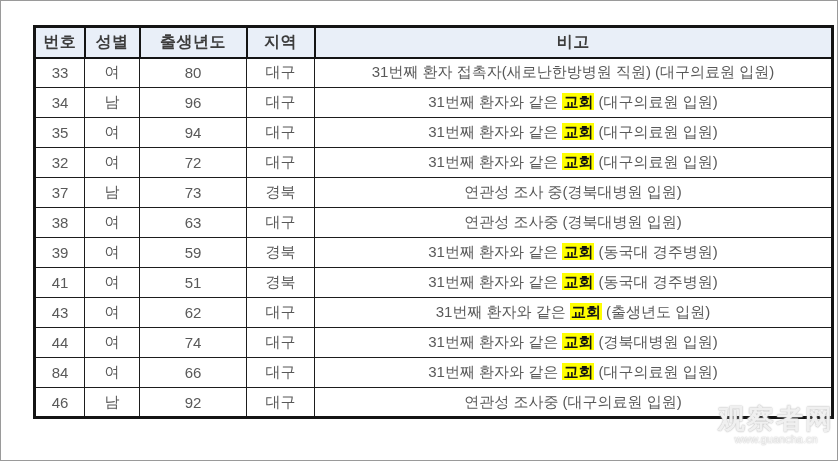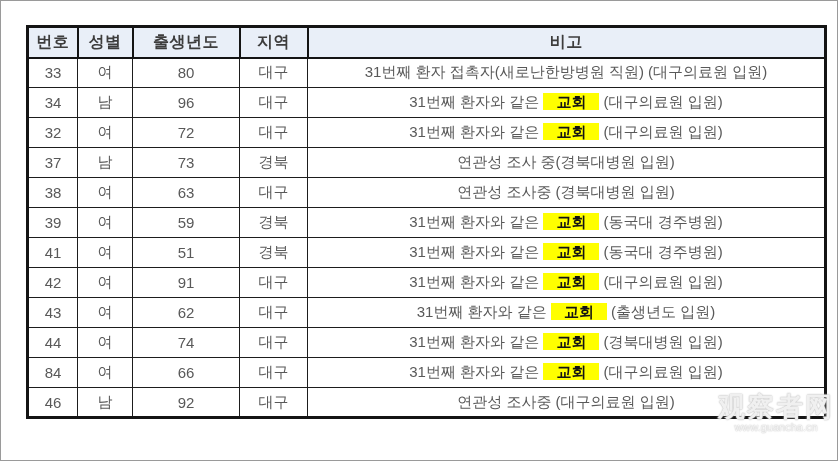--- a/index.html
+++ b/index.html
@@ -8,21 +8,21 @@
     width: 838px; height: 461px;
     font-family: "Liberation Sans", "DejaVu Sans", sans-serif;
     position: relative; overflow: hidden;
   }
   .page {
     position: absolute; inset: 0;
     background: #ffffff;
     border: 1px solid #9a9a9a;
   }
   table.data-table {
-    position: absolute; left: 25px; top: 24px;
+    position: absolute; left: 32px; top: 24px;
     width: 798px;
     border-collapse: collapse;
     table-layout: fixed;
     border: 3px solid #141414;
   }
   .data-table th {
     background: var(--header-bg, #e9eff8);
     border: 2px solid #141414;
     height: 31px;
     font-size: 16px;
@@ -38,24 +38,24 @@
     color: var(--cell-text, #595959);
     text-align: center;
     white-space: nowrap;
     overflow: hidden;
     padding: 0 2px;
   }
   .hl {
     background: var(--highlight, #ffff00);
     font-weight: bold;
     color: #141414;
-    padding: 0 13px;
+    padding: 0 1px;
   }
   .watermark {
-    position: absolute; right: 3px; bottom: 26px;
+    position: absolute; right: 3px; bottom: 14px;
     text-align: center;
     pointer-events: none;
     line-height: 1.05;
   }
   .wm-title {
     font-size: 27px;
     font-weight: bold;
     letter-spacing: 2px;
     color: rgba(252, 252, 252, 0.82);
     text-shadow: 0 0 1px #b5b5b5, 0 0 2px #c8c8c8;
@@ -100,20 +100,27 @@
     </tr>
 
     <tr>
       <td>34</td>
       <td>남</td>
       <td>96</td>
       <td>대구</td>
       <td><span>31번째 환자와 같은 </span><span class="hl">교회</span><span> (대구의료원 입원)</span></td>
     </tr>
 
+    <tr>
+      <td>35</td>
+      <td>여</td>
+      <td>94</td>
+      <td>대구</td>
+      <td><span>31번째 환자와 같은 </span><span class="hl">교회</span><span> (대구의료원 입원)</span></td>
+    </tr>
 
     <tr>
       <td>32</td>
       <td>여</td>
       <td>72</td>
       <td>대구</td>
       <td><span>31번째 환자와 같은 </span><span class="hl">교회</span><span> (대구의료원 입원)</span></td>
     </tr>
 
     <tr>
@@ -141,27 +148,20 @@
     </tr>
 
     <tr>
       <td>41</td>
       <td>여</td>
       <td>51</td>
       <td>경북</td>
       <td><span>31번째 환자와 같은 </span><span class="hl">교회</span><span> (동국대 경주병원)</span></td>
     </tr>
 
-    <tr>
-      <td>42</td>
-      <td>여</td>
-      <td>91</td>
-      <td>대구</td>
-      <td><span>31번째 환자와 같은 </span><span class="hl">교회</span><span> (대구의료원 입원)</span></td>
-    </tr>
 
     <tr>
       <td>43</td>
       <td>여</td>
       <td>62</td>
       <td>대구</td>
       <td><span>31번째 환자와 같은 </span><span class="hl">교회</span><span> (출생년도 입원)</span></td>
     </tr>
 
     <tr>

